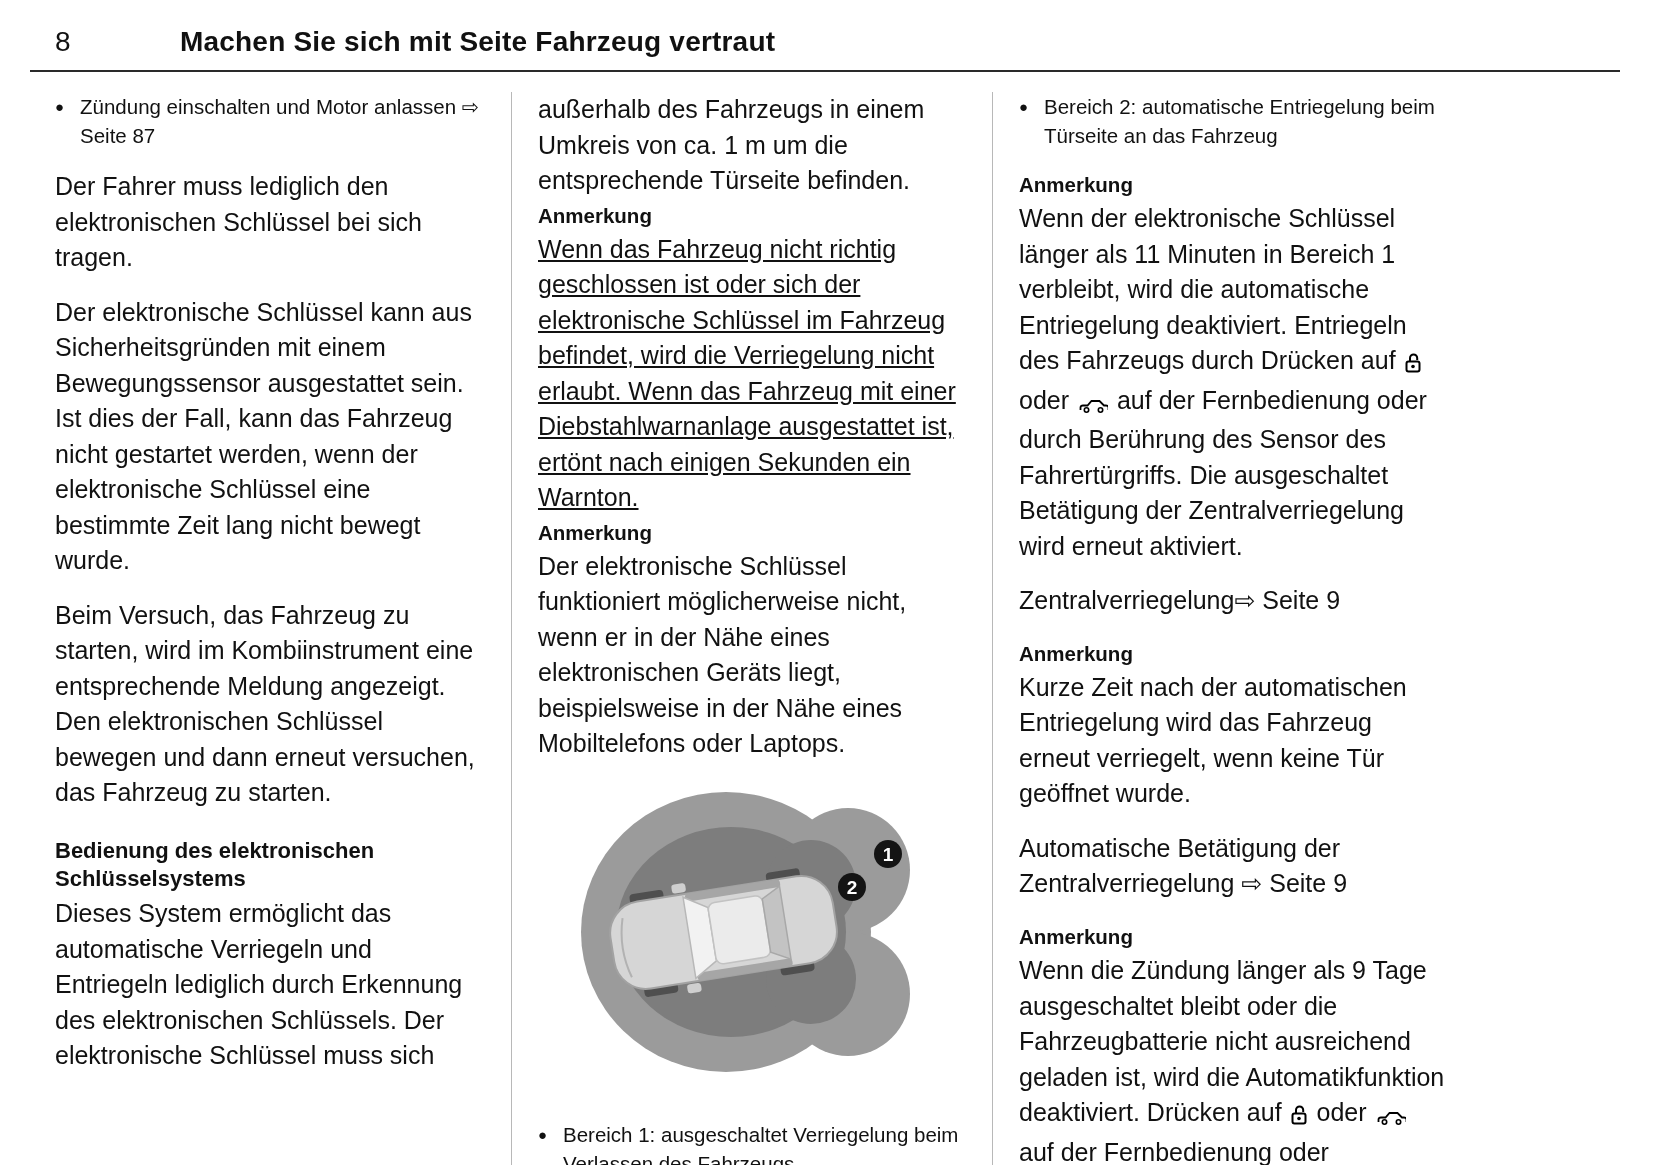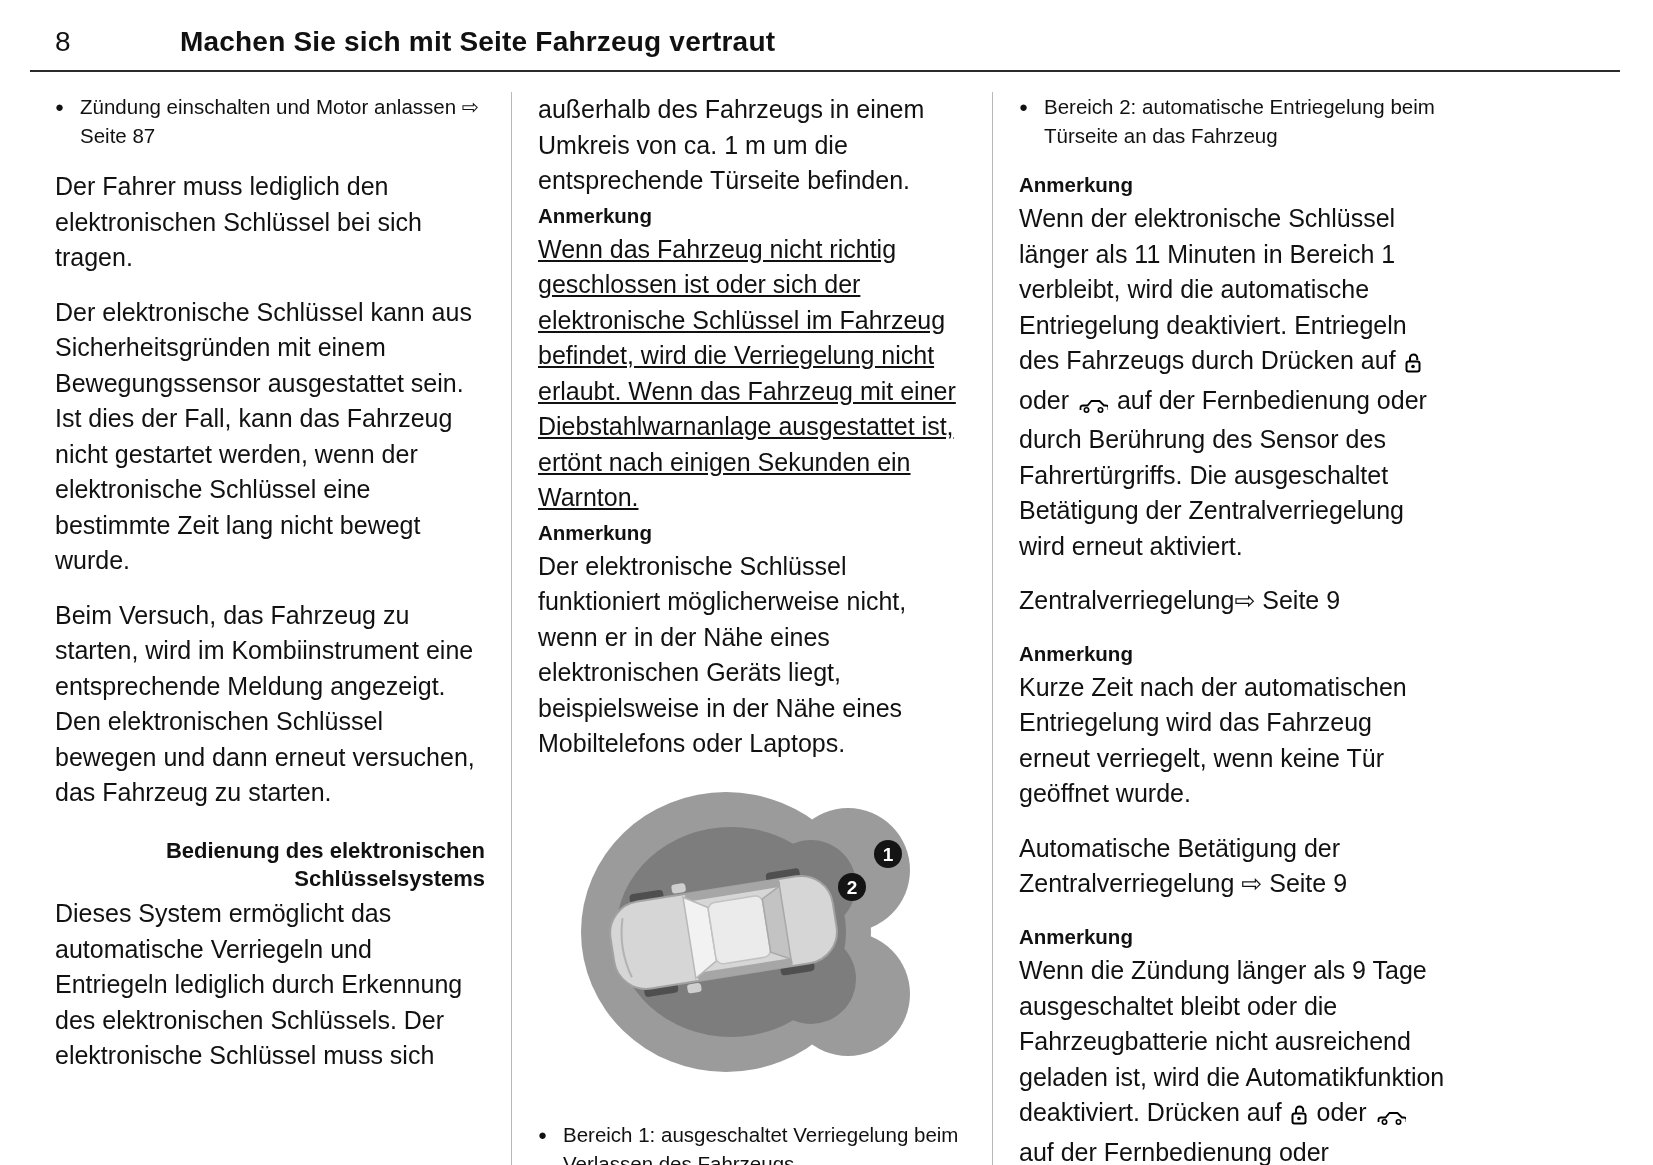--- a/index.html
+++ b/index.html
@@ -17,21 +17,21 @@
     display:grid;
     grid-template-columns:430px 1px 428px 1px 428px;
     column-gap:26px;
     margin-top:20px;
     min-height:1010px;
   }
   .vline{width:1px;background:#b8b8b8;}
   .col{min-width:0;}
   .p{font-size:25px;line-height:1.42;margin:0 0 19px;}
   .note-h{font-size:20.5px;line-height:1.42;font-weight:bold;margin:20px 0 2px;}
-  .sec-h{font-size:22px;line-height:1.28;font-weight:bold;margin:26px 0 3px;text-align:right;}
+  .sec-h{font-size:22px;line-height:1.28;font-weight:bold;margin:26px 0 3px;}
   .bullet{position:relative;padding-left:25px;font-size:20.5px;line-height:1.42;margin:0 0 19px;}
   .bullet .marker{position:absolute;left:0;top:0;font-size:15px;line-height:29px;}
   .icon{display:inline-block;vertical-align:-4px;margin:0 2px;}
   .figure{margin:20px 0 34px 38px;width:360px;}
   figure{margin:0;}
   svg text.zone-num{font-family:"Liberation Sans",sans-serif;font-weight:bold;font-size:19px;fill:#ffffff;text-anchor:middle;}
 </style>
 </head>
 <body>
 

